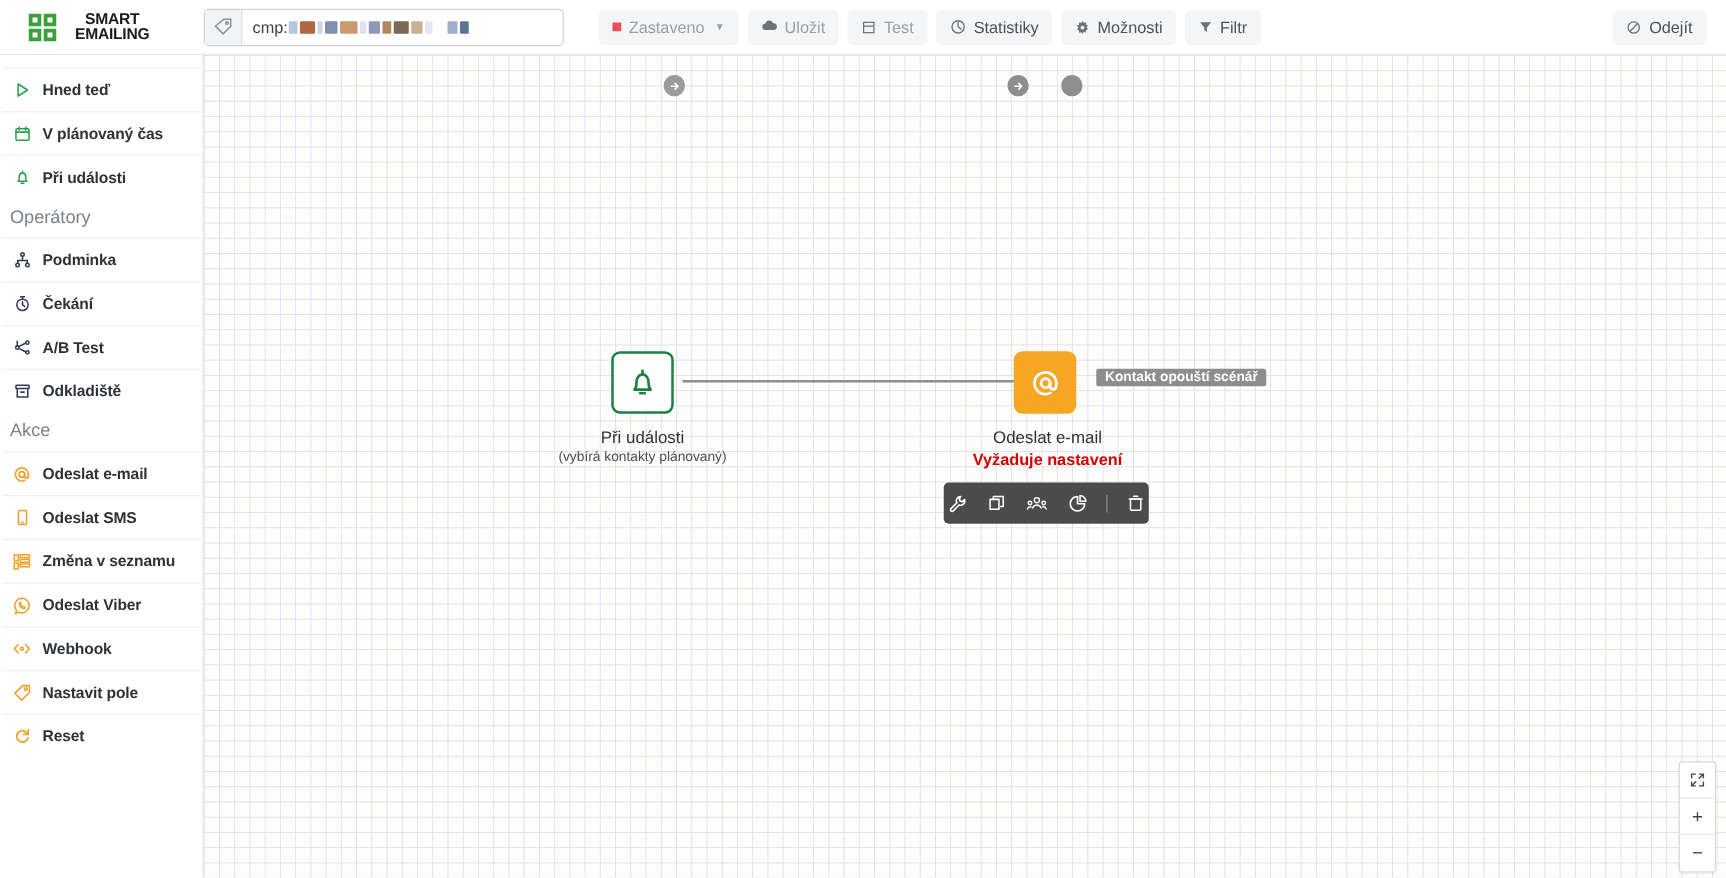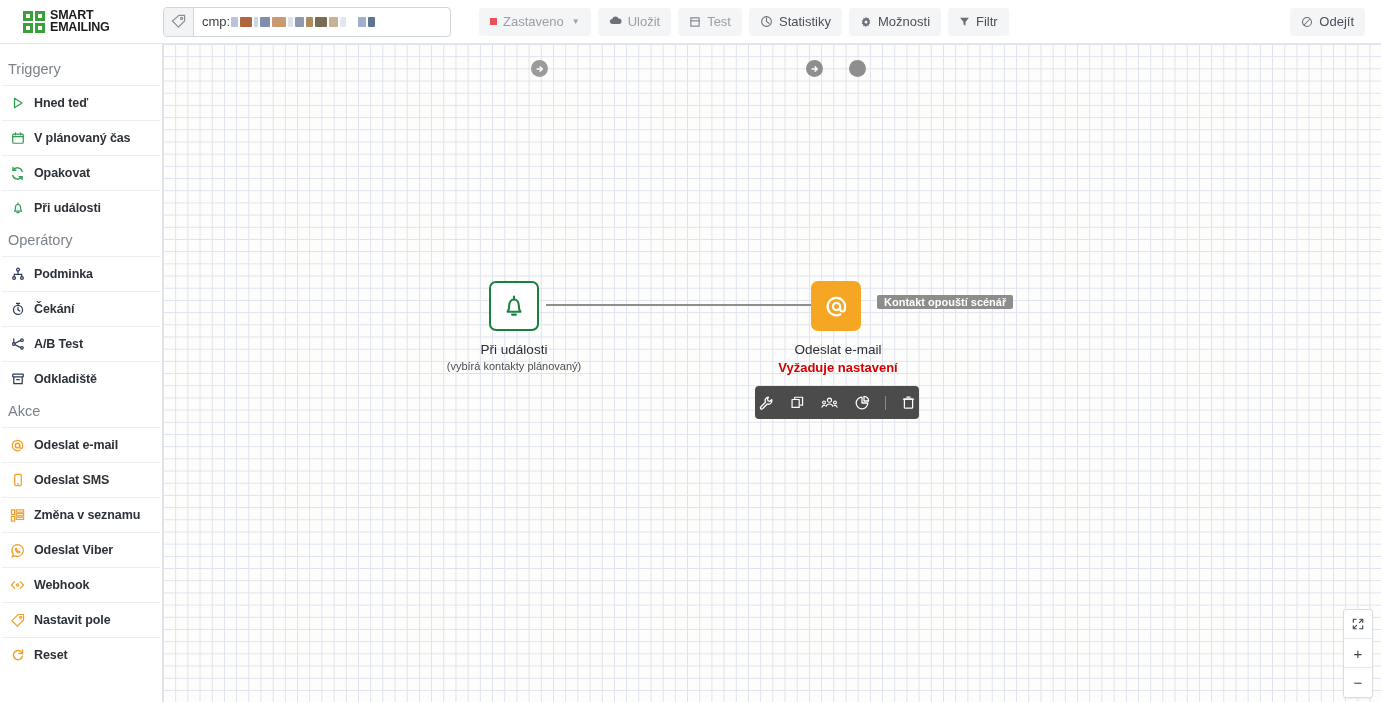--- a/index.html
+++ b/index.html
@@ -16,21 +16,21 @@
     width: 1381px; height: 44px;
     background: #ffffff;
     border-bottom: 1px solid #e3e6ea;
     display: flex; align-items: center;
     z-index: 40;
   }
   .logo-wrap {
     width: 163px; height: 44px;
     display: flex; align-items: center; padding-left: 23px;
   }
-  .logo { display: flex; align-items: center; gap: 5px; }
+  .logo { display: flex; align-items: center; gap: 15px; text-align: center; }
   .logo-mark { position: relative; width: 22px; height: 22px; }
   .logo-mark span {
     position: absolute; width: 10px; height: 10px;
     border: 3px solid #3aa03a;
   }
   .lm-tl { top: 0; left: 0; border-right: none; border-bottom: none; }
   .lm-tr { top: 0; right: 0; border-left: none; border-bottom: none; }
   .lm-bl { bottom: 0; left: 0; border-right: none; border-top: none; }
   .lm-br { bottom: 0; right: 0; border-left: none; border-top: none; }
   .logo-text {
@@ -301,51 +301,40 @@
         <circle cx="8" cy="8" r="6"></circle>
           <path d="M4 12L12 4"></path>
       </svg>
     </span>
     <span>Odejít</span>
   </button>
 </div>
 
 <div class="sidebar">
 
-  <div class="sb-section">Triggery</div>
 
   <div class="sb-item">
     <span class="sb-ico">
       <svg width="14" height="14" viewBox="0 0 16 16" fill="none" stroke="#2e9e4f" stroke-width="1.4" stroke-linejoin="round">
           <path d="M4 2.5l8.5 5.5L4 13.5z"></path>
         </svg>
     </span>
     <span class="lbl">Hned teď</span>
   </div>
 
   <div class="sb-item">
     <span class="sb-ico">
       <svg width="14" height="14" viewBox="0 0 16 16" fill="none" stroke="#2e9e4f" stroke-width="1.4">
         <rect x="2" y="3.5" width="12" height="10.5" rx="1.2"></rect>
         <path d="M2 6.5h12M5 2v2.5M11 2v2.5" stroke-linecap="round"></path>
       </svg>
     </span>
     <span class="lbl">V plánovaný čas</span>
   </div>
 
-  <div class="sb-item">
-    <span class="sb-ico">
-      <svg width="15" height="15" viewBox="0 0 16 16" fill="none" stroke="#2e9e4f" stroke-width="1.5" stroke-linecap="round">
-        <path d="M13 6A5.2 5.2 0 0 0 3.4 4.6"></path>
-          <path d="M3 10a5.2 5.2 0 0 0 9.6 1.4"></path>
-        <path d="M3.2 1.6v3h3M12.8 14.4v-3h-3"></path>
-      </svg>
-    </span>
-    <span class="lbl">Opakovat</span>
-  </div>
 
   <div class="sb-item">
     <span class="sb-ico">
       <svg width="14" height="14" viewBox="0 0 16 16" fill="none" stroke="#2e9e4f" stroke-width="1.4" stroke-linejoin="round">
         <path d="M4 11.5c.9-.8 1-1.6 1-3.3C5 5.7 6.3 4 8 4s3 1.7 3 4.2c0 1.7.1 2.5 1 3.3z"></path>
         <path d="M8 2.2v1.6M6.8 13.3h2.4" stroke-linecap="round"></path>
       </svg>
     </span>
     <span class="lbl">Při události</span>
   </div>

